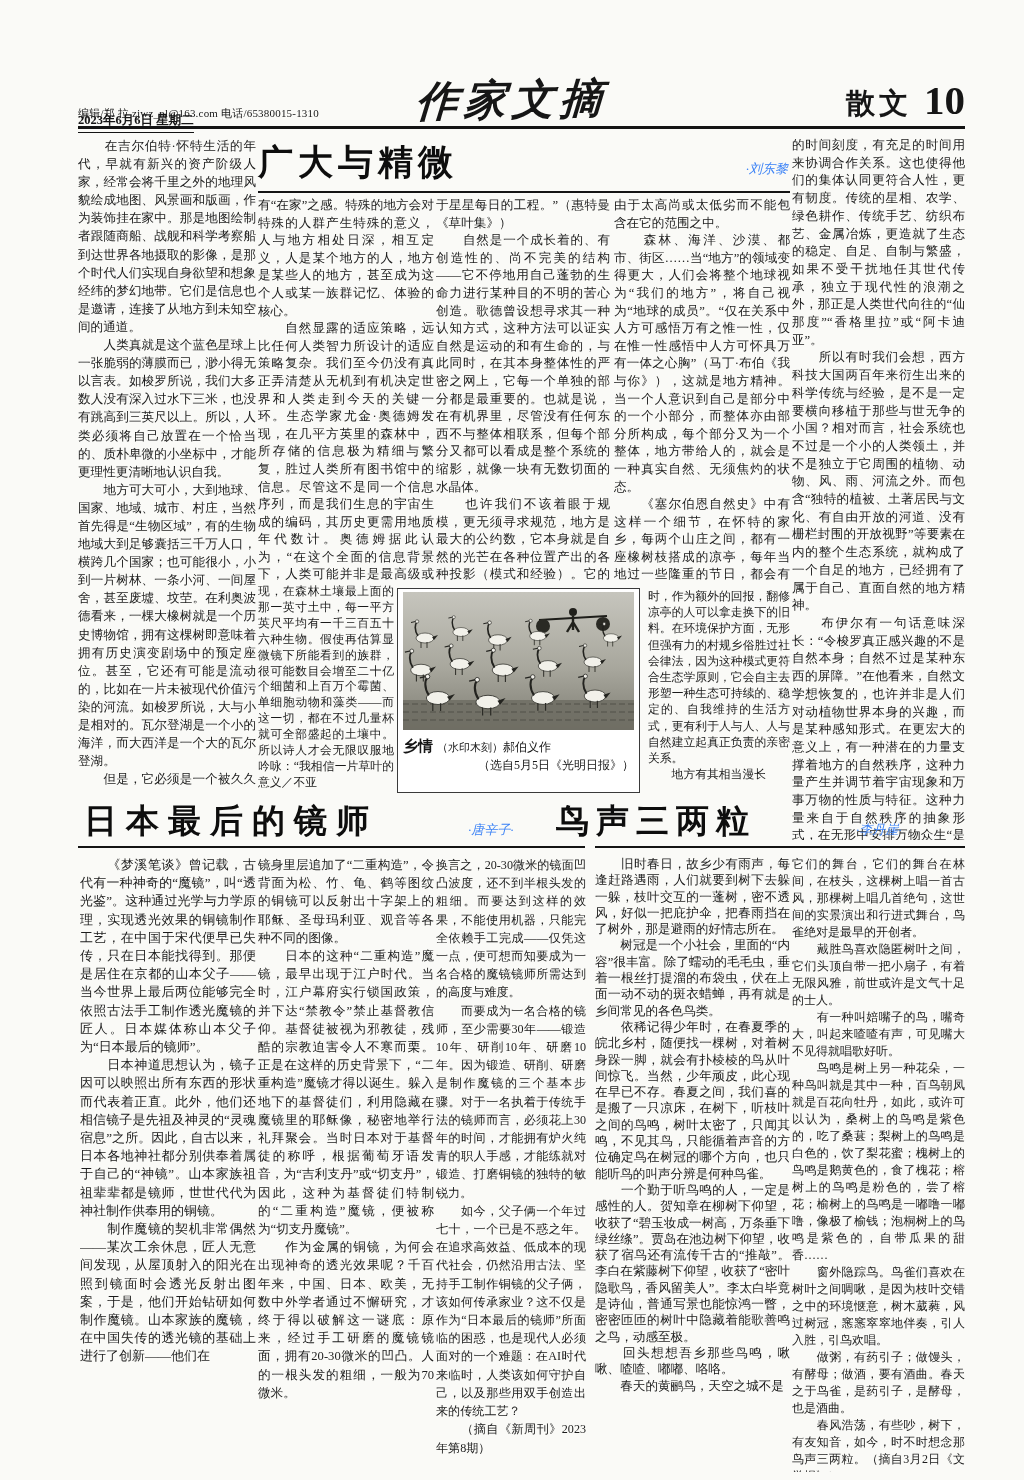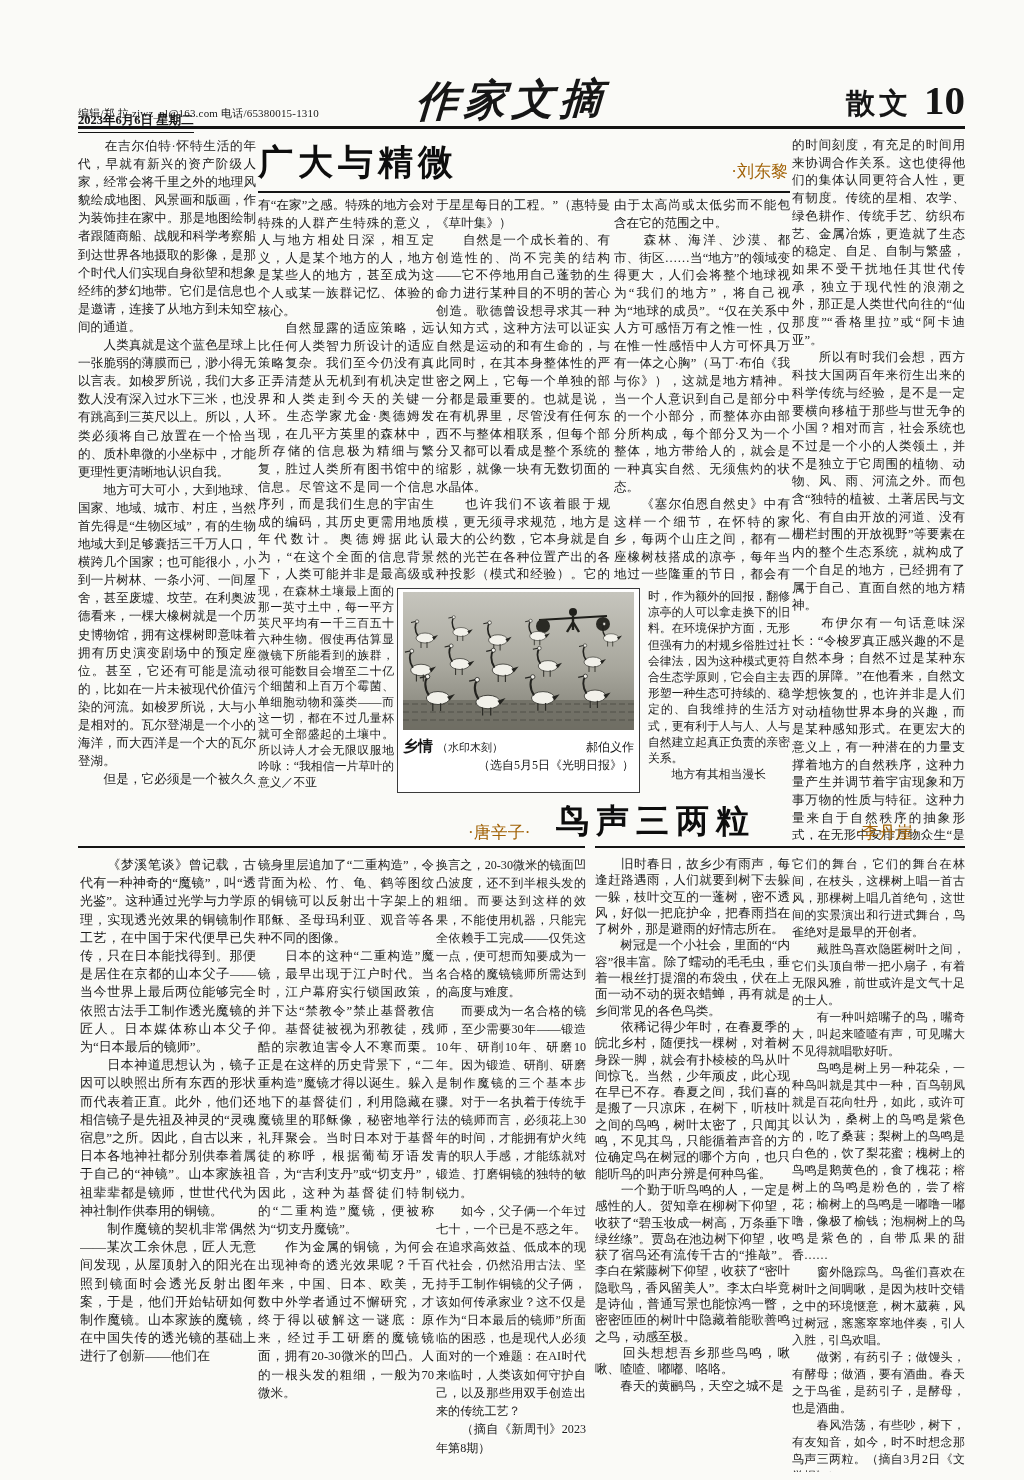--- a/index.html
+++ b/index.html
@@ -11,25 +11,25 @@
   .rule{position:absolute;background:#141414;}
   
   .date{font-weight:bold;font-size:12.5px;border-bottom:1.5px solid #141414;padding-bottom:3px;}
   .editor{font-size:11px;letter-spacing:.2px;}
   .masthead{font-size:42px;font-weight:bold;font-style:italic;letter-spacing:6px;
             transform:skewX(-4deg) rotate(-1deg);}
   .secttitle{font-size:29px;font-weight:bold;letter-spacing:4px;}
   .pagenum{font-size:41px;font-weight:bold;margin-left:12px;}
   
   .bigtitle{font-weight:bold;color:#0d0d0d;}
-  .author{font-size:17px;color:#a16207;}
+  .author{font-size:13px;font-style:italic;color:#3b82f6;}
   
   .imgbox{position:absolute;left:397px;top:588px;width:243px;height:205px;background:#fff;
           border:1px solid #3a3a3a;box-sizing:border-box;padding:3px 5px;}
-  .cap1{display:flex;justify-content:space-between;align-items:baseline;margin-top:3px;}
+  .cap1{display:flex;align-items:baseline;margin-top:3px;}
   .capT{font-size:15px;font-weight:bold;}
   .capM{font-size:11px;}
   .capA{font-size:12px;}
   .cap2{text-align:right;font-size:12px;margin-top:1px;}
 </style>
 </head>
 <body>
 
 <div id="page">
 
@@ -116,20 +116,21 @@
     <div class="cap1">
       <span>
         <span class="capT">乡情</span>
         <span class="capM">（水印木刻）</span>
       </span>
       <span class="capA">郝伯义作</span>
     </div>
     <div class="cap2">（选自5月5日《光明日报》）</div>
   </div>
 
+  <div class="abs bigtitle" style="left:84px;top:799px;font-size:33px;letter-spacing:9px;">日本最后的镜师</div>
   <div class="abs author" style="left:468px;top:821px;">·唐辛子·</div>
   <div class="abs bigtitle" style="left:556px;top:799px;font-size:33px;letter-spacing:7px;text-align:right;">鸟声三两粒</div>
   <div class="abs author" style="left:856px;top:821px;">·李丹崖·</div>
   <div class="rule" style="left:78px;top:846px;width:507px;height:1.5px;"></div>
   <div class="rule" style="left:595px;top:846px;width:370px;height:1.5px;"></div>
 
   <div class="coltext" style="left:80px;top:856px;width:176px;height:600px;font-size:13px;line-height:18.2px;">　　《梦溪笔谈》曾记载，古代有一种神奇的“魔镜”，叫“透光鉴”。这种通过光学与力学原理，实现透光效果的铜镜制作工艺，在中国于宋代便早已失传，只在日本能找得到。那便是居住在京都的山本父子——当今世界上最后两位能够完全依照古法手工制作透光魔镜的匠人。日本媒体称山本父子为“日本最后的镜师”。
 　　日本神道思想认为，镜子因可以映照出所有东西的形状而代表着正直。此外，他们还相信镜子是先祖及神灵的“灵魂宿息”之所。因此，自古以来，日本各地神社都分别供奉着属于自己的“神镜”。山本家族祖祖辈辈都是镜师，世世代代为神社制作供奉用的铜镜。
 　　制作魔镜的契机非常偶然——某次工余休息，匠人无意间发现，从屋顶射入的阳光在照到镜面时会透光反射出图案，于是，他们开始钻研如何制作魔镜。山本家族的魔镜，在中国失传的透光镜的基础上进行了创新——他们在</div>
   <div class="coltext" style="left:258px;top:856px;width:176px;height:616px;font-size:12.6px;line-height:18.2px;">镜身里层追加了“二重构造”，令背面为松、竹、龟、鹤等图纹的铜镜可以反射出十字架上的耶稣、圣母玛利亚、观音等各种不同的图像。

